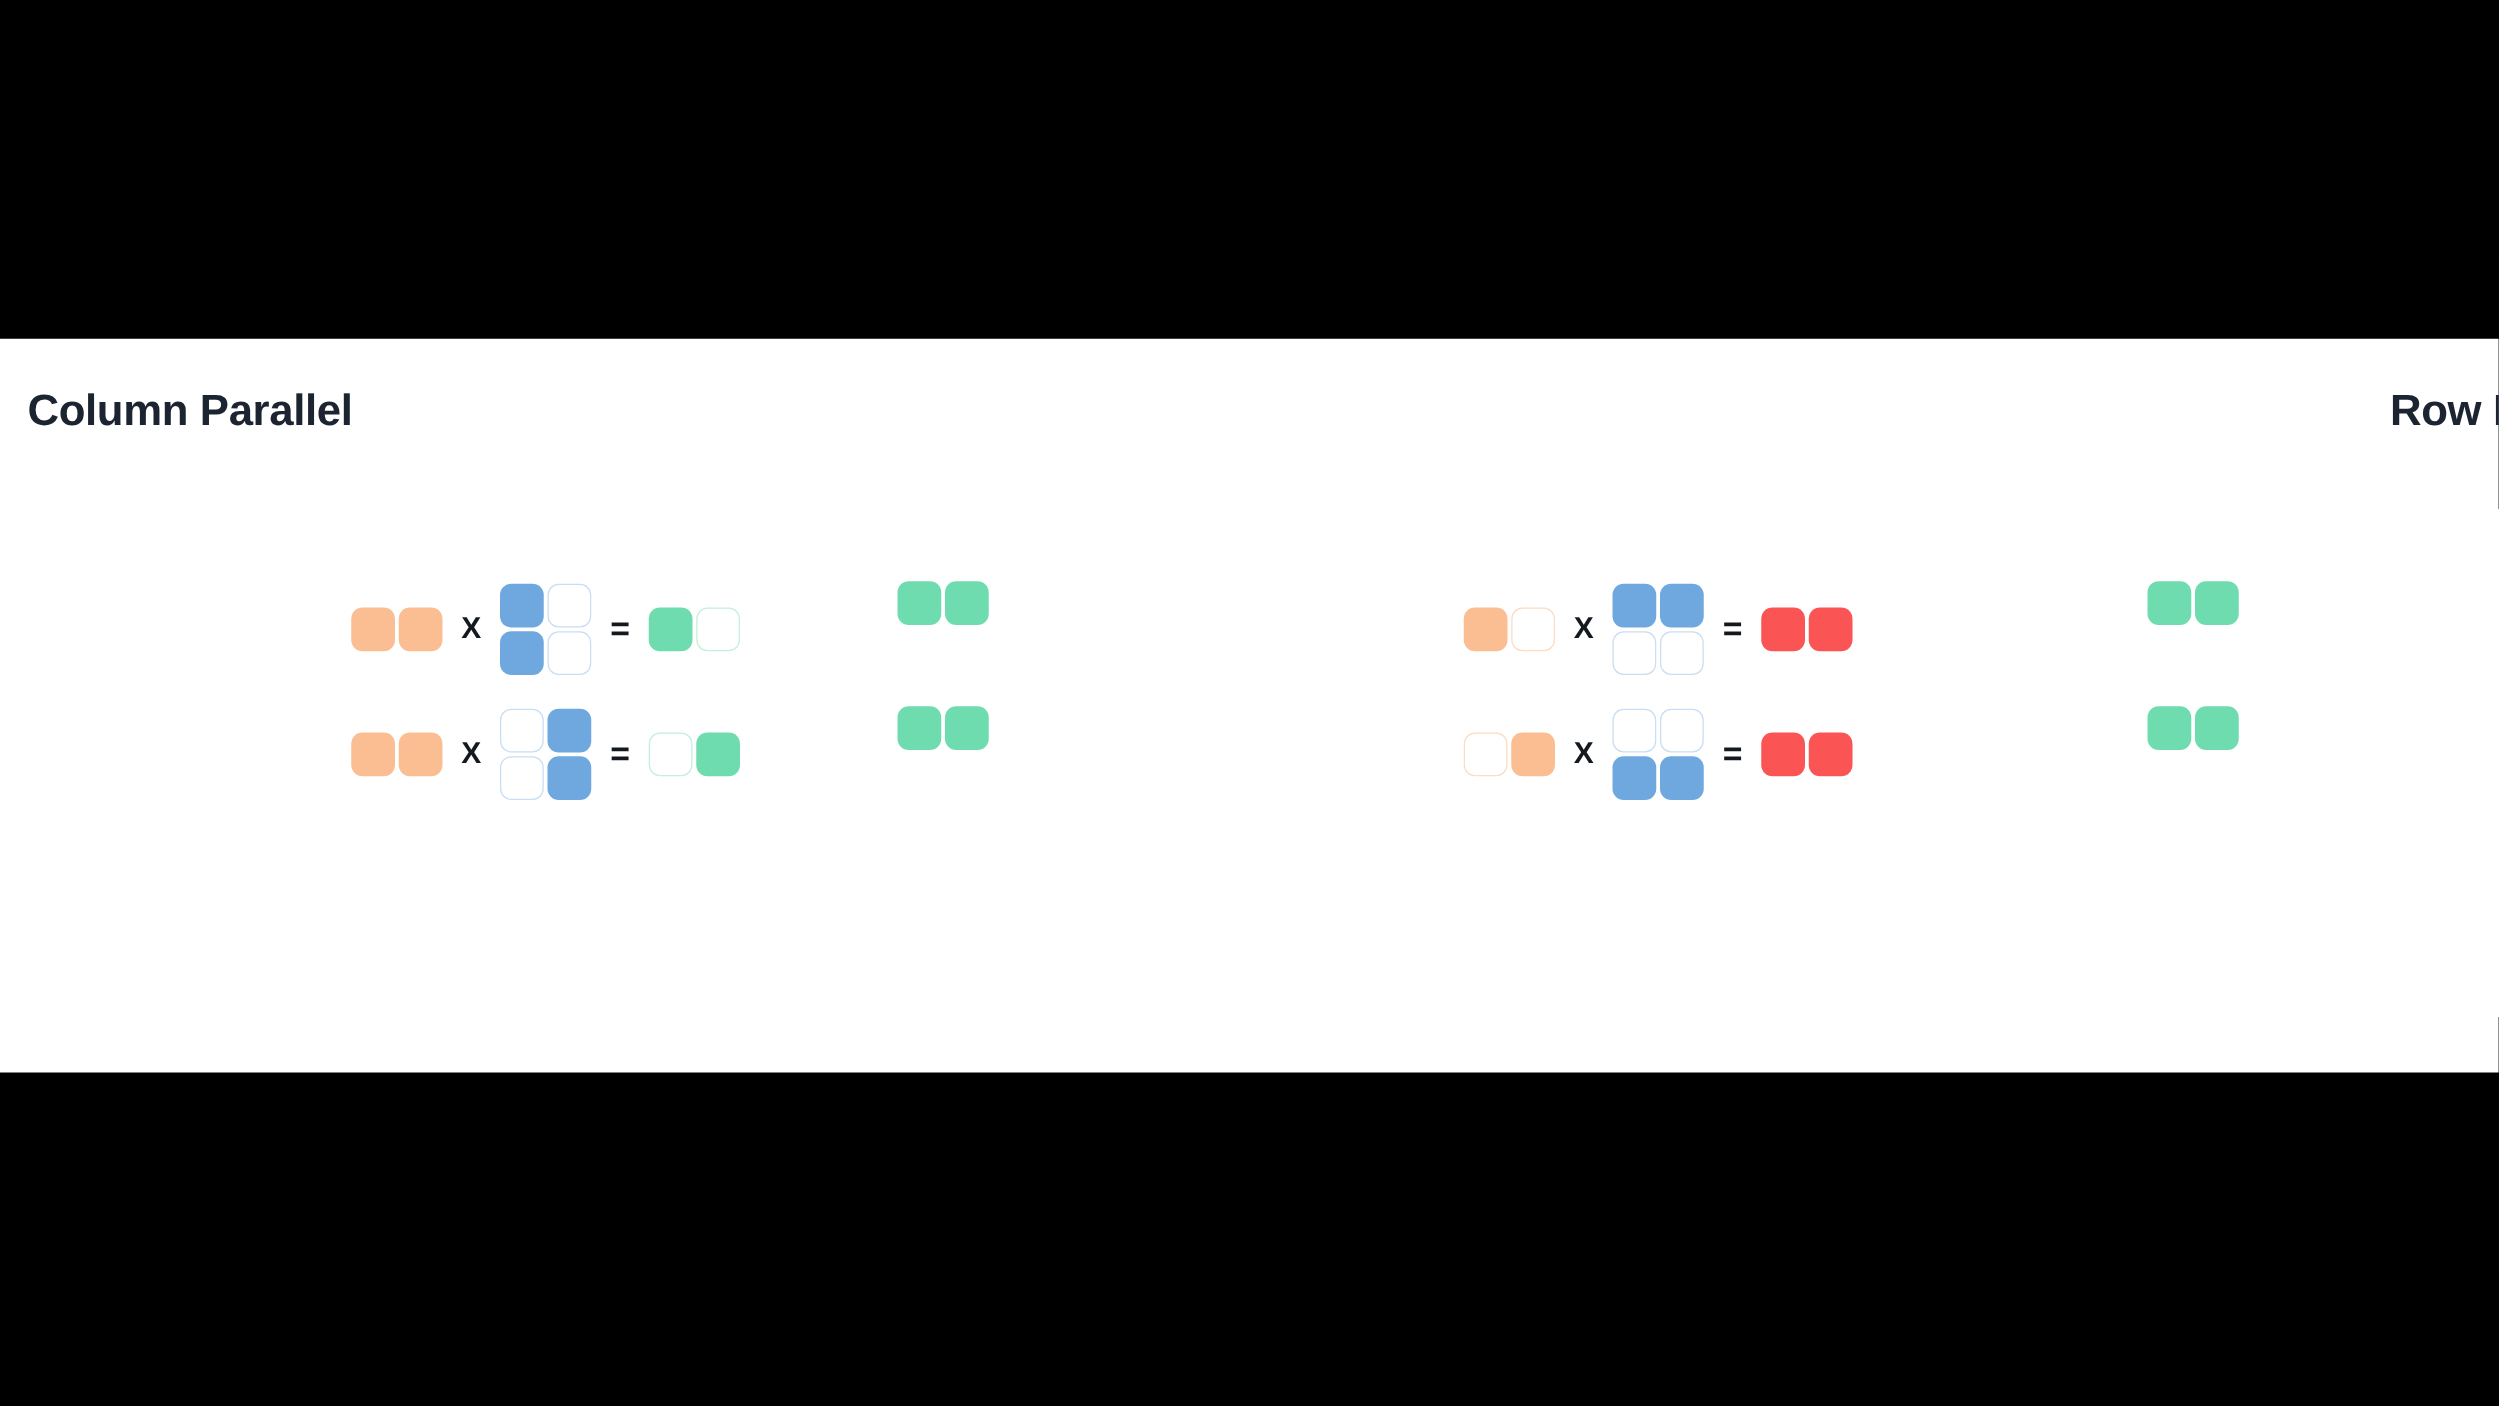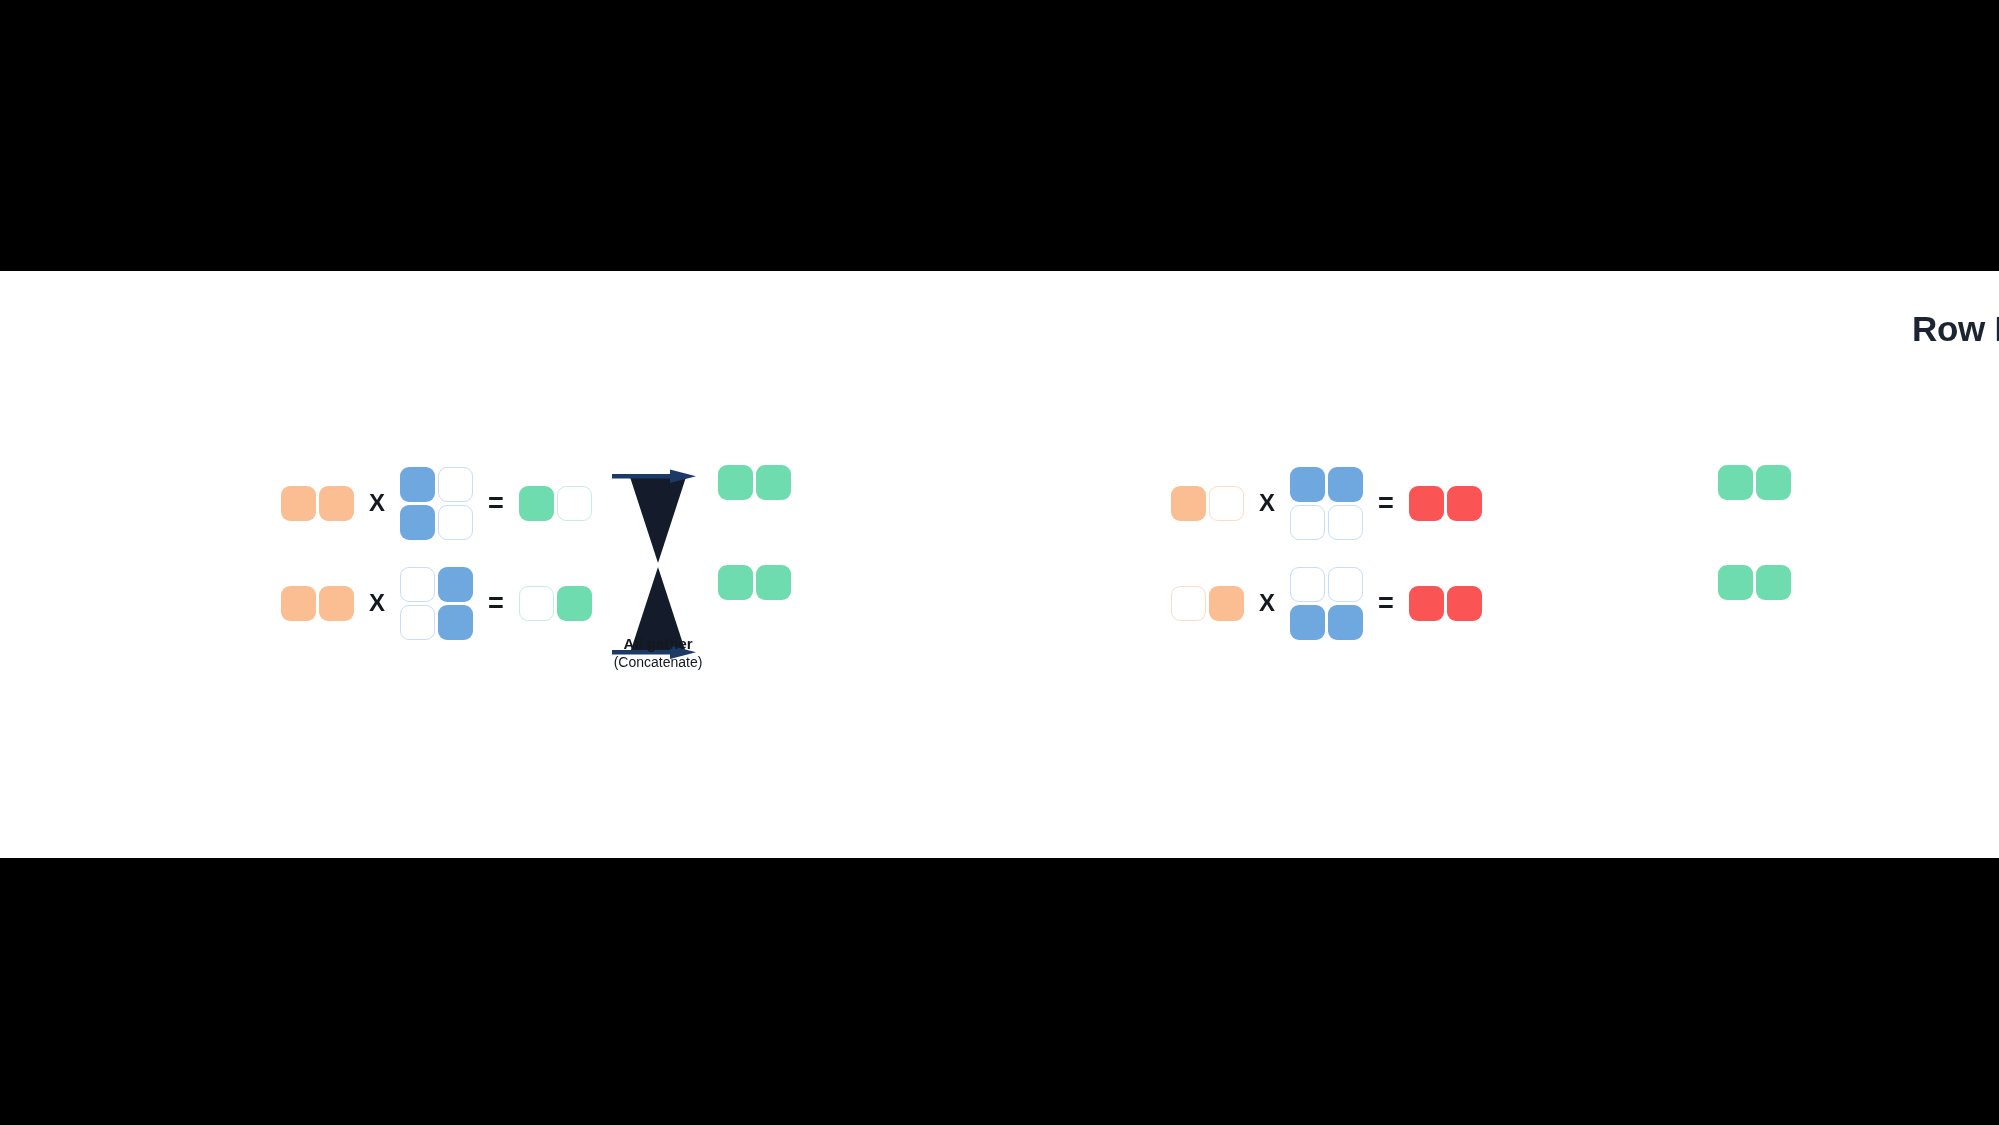--- a/index.html
+++ b/index.html
@@ -176,20 +176,21 @@
 
 <div class="stage">
 
   <div class="letterbox-top"></div>
   <div class="letterbox-bottom"></div>
 
   <div class="slide">
 
     <div class="panel" id="panel-column">
 
+      <div class="panel-title" id="title-col">Column Parallel</div>
 
       <div class="eq-row r1">
         <div class="grid vec-1x2">
           <div class="cell orange-fill"></div>
           <div class="cell orange-fill"></div>
         </div>
         <div class="op mul">X</div>
         <div class="grid mat-2x2">
           <div class="cell blue-fill"></div>
           <div class="cell blue-empty"></div>
@@ -215,34 +216,20 @@
           <div class="cell blue-empty"></div>
           <div class="cell blue-fill"></div>
         </div>
         <div class="op eq">=</div>
         <div class="grid vec-1x2">
           <div class="cell green-empty"></div>
           <div class="cell green-fill"></div>
         </div>
       </div>
 
-      <div class="collective">
-        <svg width="92" height="205" viewBox="0 0 92 205" xmlns="http://www.w3.org/2000/svg">
-          <polygon points="18,14 74,14 46,100" fill="#141C2B"></polygon>
-          <polygon points="46,104 74,190 18,190" fill="#141C2B"></polygon>
-          <rect x="0" y="11" width="70" height="4.5" fill="#1B3A66"></rect>
-          <polygon points="58,6.5 84,13.2 58,20" fill="#1B3A66"></polygon>
-          <rect x="0" y="187" width="70" height="4.5" fill="#1B3A66"></rect>
-          <polygon points="58,182.5 84,189.2 58,196" fill="#1B3A66"></polygon>
-        </svg>
-        <div class="collective-label">
-          <span class="lab-main">All gather</span>
-          <span class="lab-sub">(Concatenate)</span>
-        </div>
-      </div>
 
       <div class="out-vec o1">
         <div class="grid vec-1x2">
           <div class="cell green-fill"></div>
           <div class="cell green-fill"></div>
         </div>
       </div>
       <div class="out-vec o2">
         <div class="grid vec-1x2">
           <div class="cell green-fill"></div>

